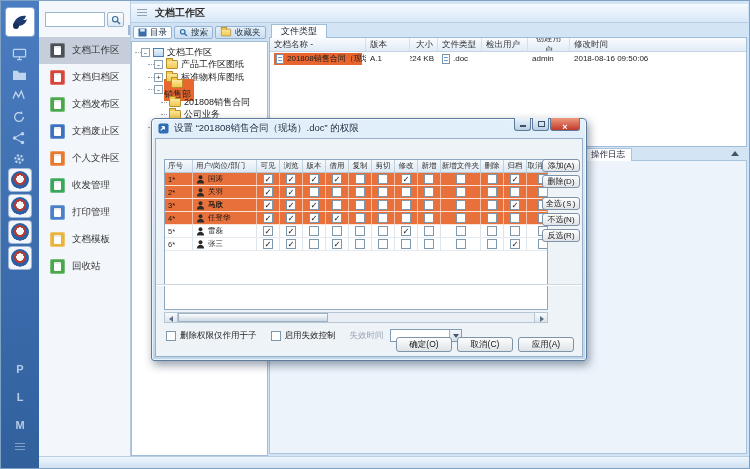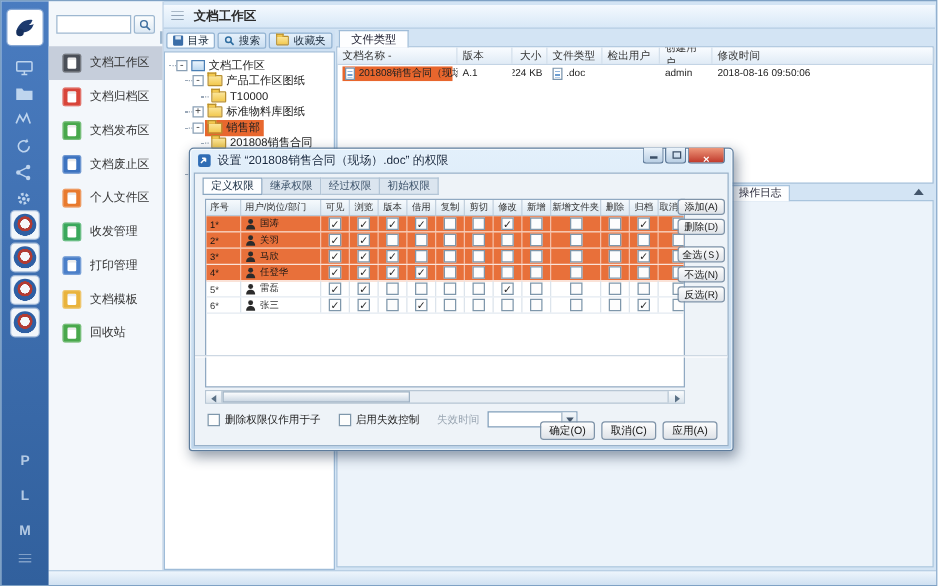--- a/index.html
+++ b/index.html
@@ -55,28 +55,28 @@
   .tnode{height:12.5px;display:flex;align-items:center;white-space:nowrap;}
   .dots{width:6px;border-top:1px dotted #9aa8b8;flex:none;}
   .exp{width:9px;height:9px;border:1px solid #8aa0b5;background:#fff;font-size:8px;line-height:7px;
        text-align:center;color:#333;flex:none;margin-right:1px;font-family:"Liberation Mono",monospace;}
   .fold{width:12px;height:9px;background:linear-gradient(#fbe69a,#f3c94f);border:1px solid #b98f2e;
        border-radius:1px;position:relative;margin:0 3px 0 2px;flex:none;}
   .fold:before{content:'';position:absolute;left:-1px;top:-3px;width:5px;height:2px;background:#f3c94f;
        border:1px solid #b98f2e;border-bottom:none;}
   .comp{width:11px;height:9px;background:linear-gradient(#eaf4fd,#bcd8f0);border:1px solid #4a7fb5;margin:0 3px 0 2px;flex:none;}
   .nwrap{display:flex;align-items:center;padding-right:3px;}
-  .tnode.sel .nwrap{background:#e8672e;}
+  .tnode.sel .nwrap{background:#e8672e;flex-direction:column;}
   .tlabel{font-size:9px;color:#222;}
 
   
   .right-top{position:absolute;left:268px;top:23px;width:478px;height:123px;}
   .dl-tab{position:absolute;left:2px;top:0;height:14px;padding:0 9px;background:#fdfeff;border:1px solid #9fbcd8;
           border-bottom:none;display:flex;align-items:center;font-size:9px;color:#223;z-index:2;}
-  .dl-box{position:absolute;left:0;top:13px;width:478px;height:110px;background:#fff;border:1px solid #9fbcd8;}
+  .dl-box{position:absolute;left:0;top:13px;width:478px;height:110px;background:#fff;border:1px solid #9fbcd8;text-align:center;}
   .dl-head{display:flex;height:14px;background:linear-gradient(#f9fcff,#e0ebf6);border-bottom:1px solid #c3d4e5;}
   .dl-hcell{border-right:1px solid #d3dfeb;font-size:8.5px;color:#333;display:flex;align-items:center;
           padding:0 4px;overflow:hidden;flex:none;}
   .dl-row{display:flex;height:13px;align-items:center;}
   .dl-cell{flex:none;padding:0 4px;overflow:hidden;white-space:nowrap;font-size:8px;display:flex;align-items:center;}
   .namechip{display:flex;align-items:center;background:#e8662d;height:12px;padding:0 2px;width:100%;}
   .docpage{width:8px;height:10px;background:#fff;border:1px solid #7a94ad;position:relative;flex:none;margin-right:3px;}
   .docpage:after{content:'';position:absolute;left:1px;top:2px;width:4px;height:5px;
           background:repeating-linear-gradient(#6d9dd0 0 1px,transparent 1px 2.5px);}
 
@@ -141,21 +141,21 @@
   .dctrl .cb{margin-right:4px;}
   .dctrl-lb{font-size:8.5px;color:#222;margin-right:14px;}
   .dctrl-lb.dim{color:#9aa6b2;margin-right:6px;}
   .ddrop{width:72px;height:13px;background:#fff;border:1px solid #7f9db9;position:relative;}
   .ddrop .db{position:absolute;right:0;top:0;width:12px;height:11px;background:linear-gradient(#f4f8fb,#d4e0ea);
         border-left:1px solid #9fb2c4;}
   .ddrop .db:after{content:'';position:absolute;left:3px;top:4px;border-left:3px solid transparent;
         border-right:3px solid transparent;border-top:4px solid #44566b;}
   .dfoot{position:absolute;left:0;right:0;bottom:4px;display:flex;justify-content:flex-end;gap:5px;
         padding:4px 8px 0 0;border-top:1px solid #cdd8e3;box-shadow:0 1px 0 #fff inset;}
-  .dfbtn{width:44px;height:15px;border:1px solid #7f93a8;border-radius:3px;
+  .dfbtn{width:56px;height:15px;border:1px solid #7f93a8;border-radius:3px;
         background:linear-gradient(#fdfdfd,#dfe3e8);font-size:8.5px;font-family:inherit;padding:0;color:#111;margin-top:48px;}
 </style>
 </head>
 <body>
 
 <div class="stage">
 
   <div class="leftbar">
     <div class="logo">
       <svg width="22" height="22" viewBox="0 0 22 22">
@@ -287,27 +287,20 @@
         </span>
       </div>
       <div class="tnode" style="padding-left: 16px;">
         <span class="dots"></span>
         <span class="exp">-</span>
         <span class="nwrap">
           <span class="fold"></span>
           <span class="tlabel">产品工作区图纸</span>
         </span>
       </div>
-      <div class="tnode" style="padding-left: 29px;">
-        <span class="dots"></span>
-        <span class="nwrap">
-          <span class="fold"></span>
-          <span class="tlabel">T10000</span>
-        </span>
-      </div>
       <div class="tnode" style="padding-left: 16px;">
         <span class="dots"></span>
         <span class="exp">+</span>
         <span class="nwrap">
           <span class="fold"></span>
           <span class="tlabel">标准物料库图纸</span>
         </span>
       </div>
       <div class="tnode sel" style="padding-left: 16px;">
         <span class="dots"></span>
@@ -431,26 +424,20 @@
         <button class="wbtn">
             <span class="g-min"></span>
           </button>
         <button class="wbtn">
             <span class="g-max"></span>
           </button>
         <button class="wbtn close"><span>×</span></button>
       </span>
     </div>
     <div class="dbody">
-      <div class="dtabs" id="dlg-tabs">
-          <div class="dtab active">定义权限</div>
-          <div class="dtab">继承权限</div>
-          <div class="dtab">经过权限</div>
-          <div class="dtab">初始权限</div>
-        </div>
       <div class="tframe">
         <div class="prow head" id="perm-head">
             <div class="pcell l" style="width: 28px;">序号</div>
             <div class="pcell l" style="width: 64px;">用户/岗位/部门</div>
             <div class="pcell" style="width: 23px;">可见</div>
             <div class="pcell" style="width: 23px;">浏览</div>
             <div class="pcell" style="width: 23px;">版本</div>
             <div class="pcell" style="width: 23px;">借用</div>
             <div class="pcell" style="width: 23px;">复制</div>
             <div class="pcell" style="width: 23px;">剪切</div>
@@ -549,21 +536,21 @@
               </div>
               <div class="pcell" style="width: 23px;">
                 <span class="cb"></span>
               </div>
               <div class="pcell" style="width: 32px;">
                 <span class="cb"></span>
               </div>
             </div>
             <div class="prow data sel">
               <div class="pcell l" style="width: 28px;">3*</div>
-              <div class="pcell l" style="width: 64px;">
+              <div class="pcell l" style="width: 64px; font-weight: bold;">
                 <svg class="person" width="9" height="10" viewBox="0 0 10 10">
                   <circle cx="5" cy="3" r="2.2" fill="#2b2b2b"></circle>
                   <path d="M1 10c0-3 2-4.2 4-4.2s4 1.2 4 4.2z" fill="#2b2b2b"></path>
                 </svg>
                 <span>马欣</span>
               </div>
               <div class="pcell" style="width: 23px;">
                 <span class="cb">✓</span>
               </div>
               <div class="pcell" style="width: 23px;">

